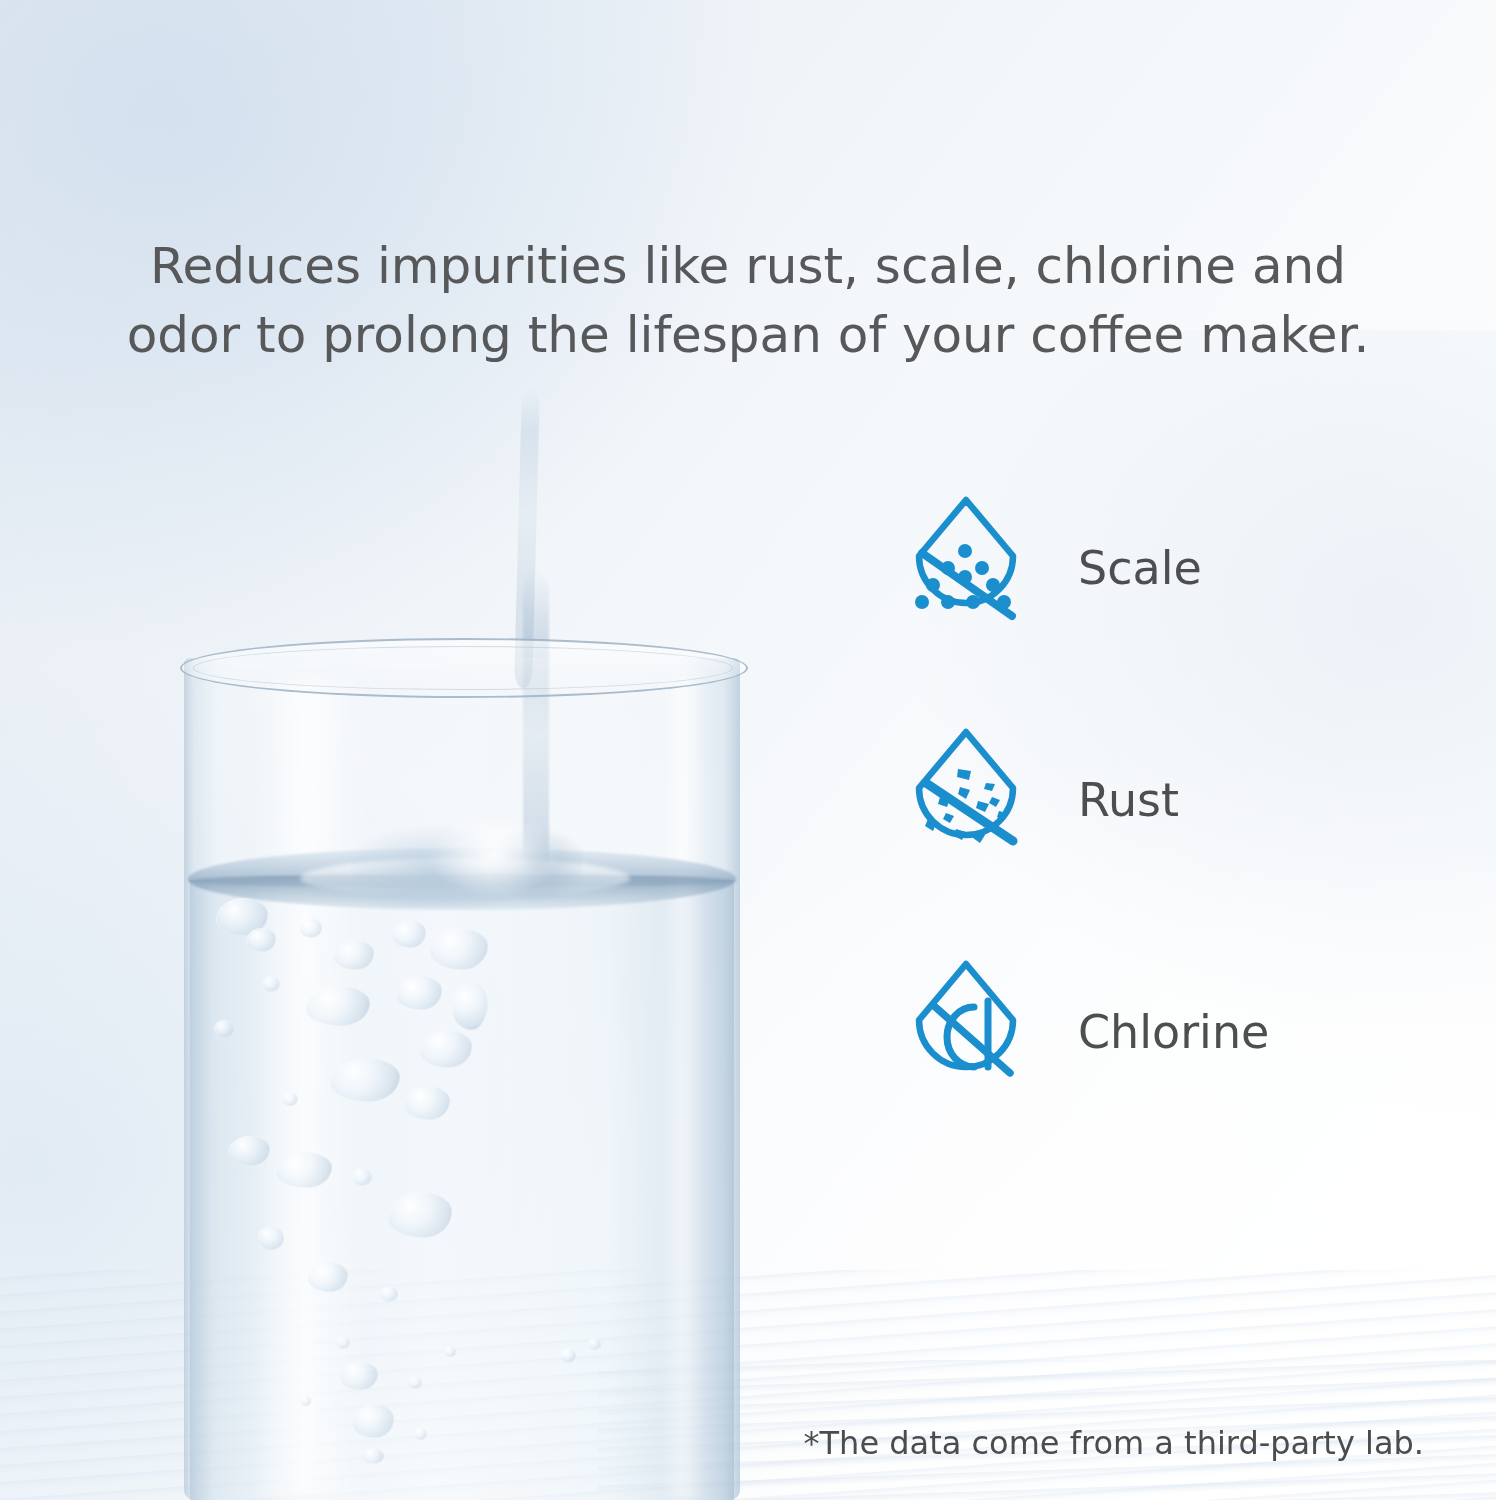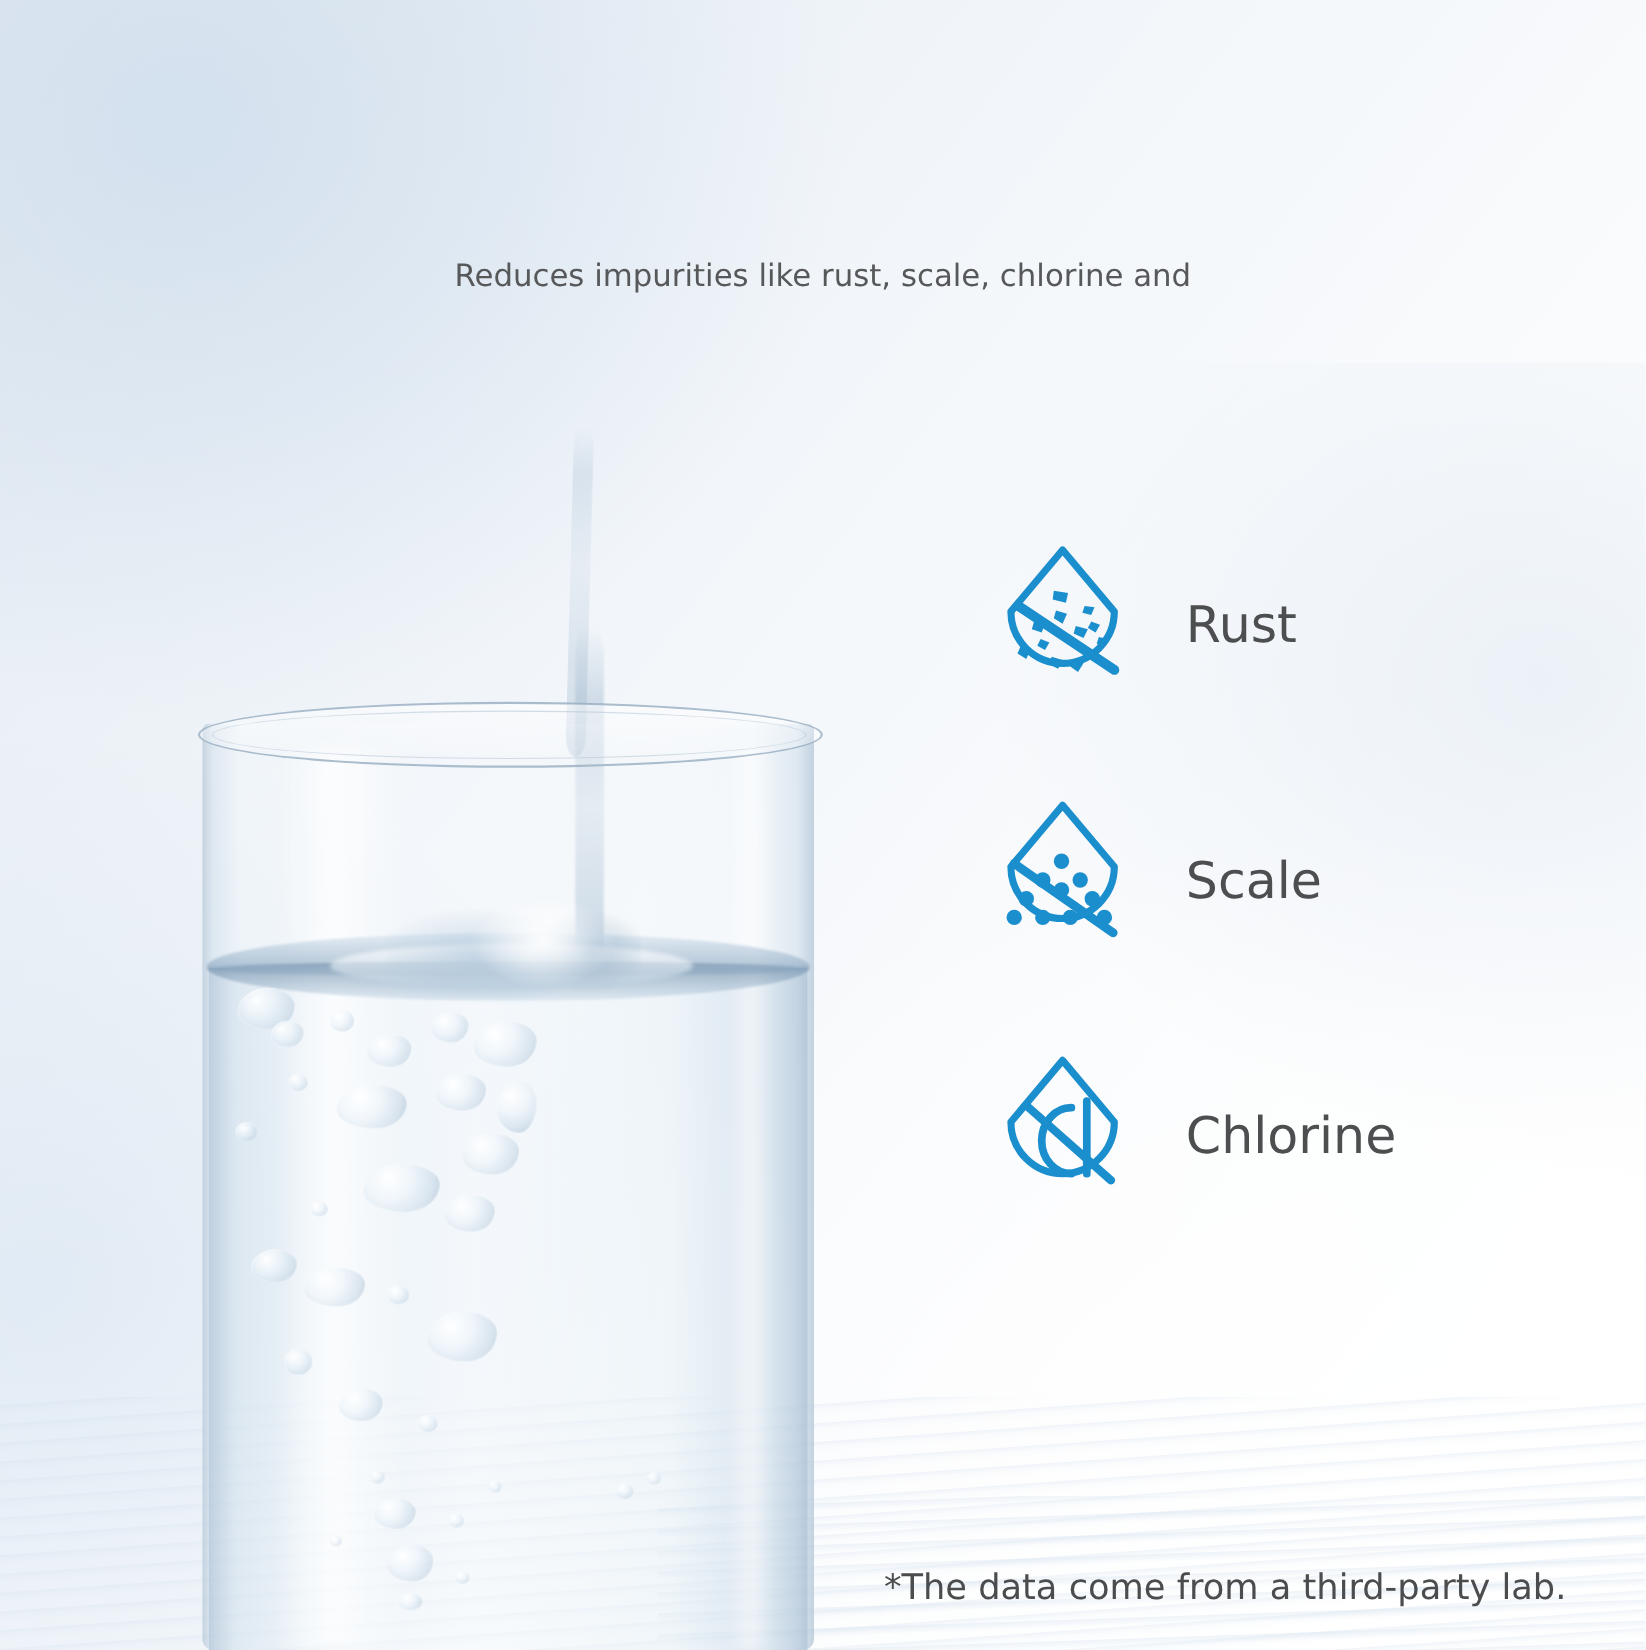--- a/index.html
+++ b/index.html
@@ -83,21 +83,21 @@
     letter-spacing: -0.2px;
     line-height: 1.05;
     color: #1c8ecd;
     white-space: nowrap;
   }
   .subhead {
     position: absolute;
     left: 100px; right: 100px;
     top: 232px;
     text-align: center;
-    font-size: 28px;
+    font-size: 50px;
     font-weight: 400;
     line-height: 1.38;
     color: #57585a;
   }
   .subhead .ln { display: block; }
 
   
   .glass-wrap {
     position: absolute;
     left: 0;
@@ -332,20 +332,21 @@
   <div class="bg-base"></div>
   <div class="bg-tint-tl"></div>
   <div class="bg-tint-bl"></div>
   <div class="bg-tint-tr"></div>
   <div class="bg-streaks"></div>
   <div class="bg-streaks2"></div>
 
 
   <div class="subhead">
     <span class="ln">Reduces impurities like rust, scale, chlorine and</span>
+    <span class="ln">odor to prolong the lifespan of your coffee maker.</span>
   </div>
 
   <div class="glass-wrap">
     <div class="stream"></div>
     <div class="stream2"></div>
     <div class="glass-body"></div>
     <div class="water-body"></div>
     <div class="glass-sheen"></div>
     <div class="glass-sheen-r"></div>
     <div class="surface"></div>
@@ -393,20 +394,42 @@
     </div>
   </div>
 
   <div class="features">
 
     <div class="feature-row">
       <div class="drop-icon">
         <svg viewBox="0 0 132 150" xmlns="http://www.w3.org/2000/svg">
           <path d="M66 7 L113 63 A47 47 0 1 1 19 63 Z" fill="none" stroke="#1b8ecd" stroke-width="6.5" stroke-linejoin="round"></path>
           <g fill="#1b8ecd">
+            <circle cx="65" cy="58" r="7"></circle>
+            <circle cx="48" cy="75" r="7"></circle>
+            <circle cx="82" cy="75" r="7"></circle>
+            <circle cx="65" cy="84" r="7"></circle>
+            <circle cx="33" cy="92" r="7"></circle>
+            <circle cx="93" cy="92" r="7"></circle>
+            <circle cx="22" cy="109" r="7"></circle>
+            <circle cx="48" cy="109" r="7"></circle>
+            <circle cx="73" cy="109" r="7"></circle>
+            <circle cx="104" cy="109" r="7"></circle>
+          </g>
+          <line x1="22" y1="60" x2="112" y2="123" stroke="#1b8ecd" stroke-width="8" stroke-linecap="round"></line>
+        </svg>
+      </div>
+      <div class="feature-label">Scale</div>
+    </div>
+
+    <div class="feature-row">
+      <div class="drop-icon">
+        <svg viewBox="0 0 132 150" xmlns="http://www.w3.org/2000/svg">
+          <path d="M66 7 L113 63 A47 47 0 1 1 19 63 Z" fill="none" stroke="#1b8ecd" stroke-width="6.5" stroke-linejoin="round"></path>
+          <g fill="#1b8ecd">
             <path d="M58 44 l13 2 -2 9 -12 -3 z"></path>
             <path d="M60 62 l10 3 -4 9 -8 -5 z"></path>
             <path d="M86 58 l9 1 -3 7 -8 -2 z"></path>
             <path d="M92 72 l8 3 -4 7 -7 -4 z"></path>
             <path d="M78 76 l11 3 -4 8 -9 -4 z"></path>
             <path d="M99 86 l8 2 -4 8 -6 -4 z"></path>
             <path d="M40 72 l10 2 -3 8 -9 -3 z"></path>
             <path d="M46 88 l8 3 -4 7 -7 -4 z"></path>
             <path d="M28 94 l9 3 -4 9 -8 -5 z"></path>
             <path d="M56 104 l10 3 -4 8 -8 -4 z"></path>
@@ -415,42 +438,20 @@
           <line x1="26" y1="58" x2="113" y2="116" stroke="#1b8ecd" stroke-width="9" stroke-linecap="round"></line>
         </svg>
       </div>
       <div class="feature-label">Rust</div>
     </div>
 
     <div class="feature-row">
       <div class="drop-icon">
         <svg viewBox="0 0 132 150" xmlns="http://www.w3.org/2000/svg">
           <path d="M66 7 L113 63 A47 47 0 1 1 19 63 Z" fill="none" stroke="#1b8ecd" stroke-width="6.5" stroke-linejoin="round"></path>
-          <g fill="#1b8ecd">
-            <circle cx="65" cy="58" r="7"></circle>
-            <circle cx="48" cy="75" r="7"></circle>
-            <circle cx="82" cy="75" r="7"></circle>
-            <circle cx="65" cy="84" r="7"></circle>
-            <circle cx="33" cy="92" r="7"></circle>
-            <circle cx="93" cy="92" r="7"></circle>
-            <circle cx="22" cy="109" r="7"></circle>
-            <circle cx="48" cy="109" r="7"></circle>
-            <circle cx="73" cy="109" r="7"></circle>
-            <circle cx="104" cy="109" r="7"></circle>
-          </g>
-          <line x1="22" y1="60" x2="112" y2="123" stroke="#1b8ecd" stroke-width="8" stroke-linecap="round"></line>
-        </svg>
-      </div>
-      <div class="feature-label">Scale</div>
-    </div>
-
-    <div class="feature-row">
-      <div class="drop-icon">
-        <svg viewBox="0 0 132 150" xmlns="http://www.w3.org/2000/svg">
-          <path d="M66 7 L113 63 A47 47 0 1 1 19 63 Z" fill="none" stroke="#1b8ecd" stroke-width="6.5" stroke-linejoin="round"></path>
 
           <path d="M74 50 A27 30 0 1 0 74 110" fill="none" stroke="#1b8ecd" stroke-width="7" stroke-linecap="round"></path>
 
           <line x1="88" y1="44" x2="88" y2="110" stroke="#1b8ecd" stroke-width="7" stroke-linecap="round"></line>
 
           <line x1="33" y1="48" x2="110" y2="116" stroke="#1b8ecd" stroke-width="7.5" stroke-linecap="round"></line>
         </svg>
       </div>
       <div class="feature-label">Chlorine</div>
     </div>

